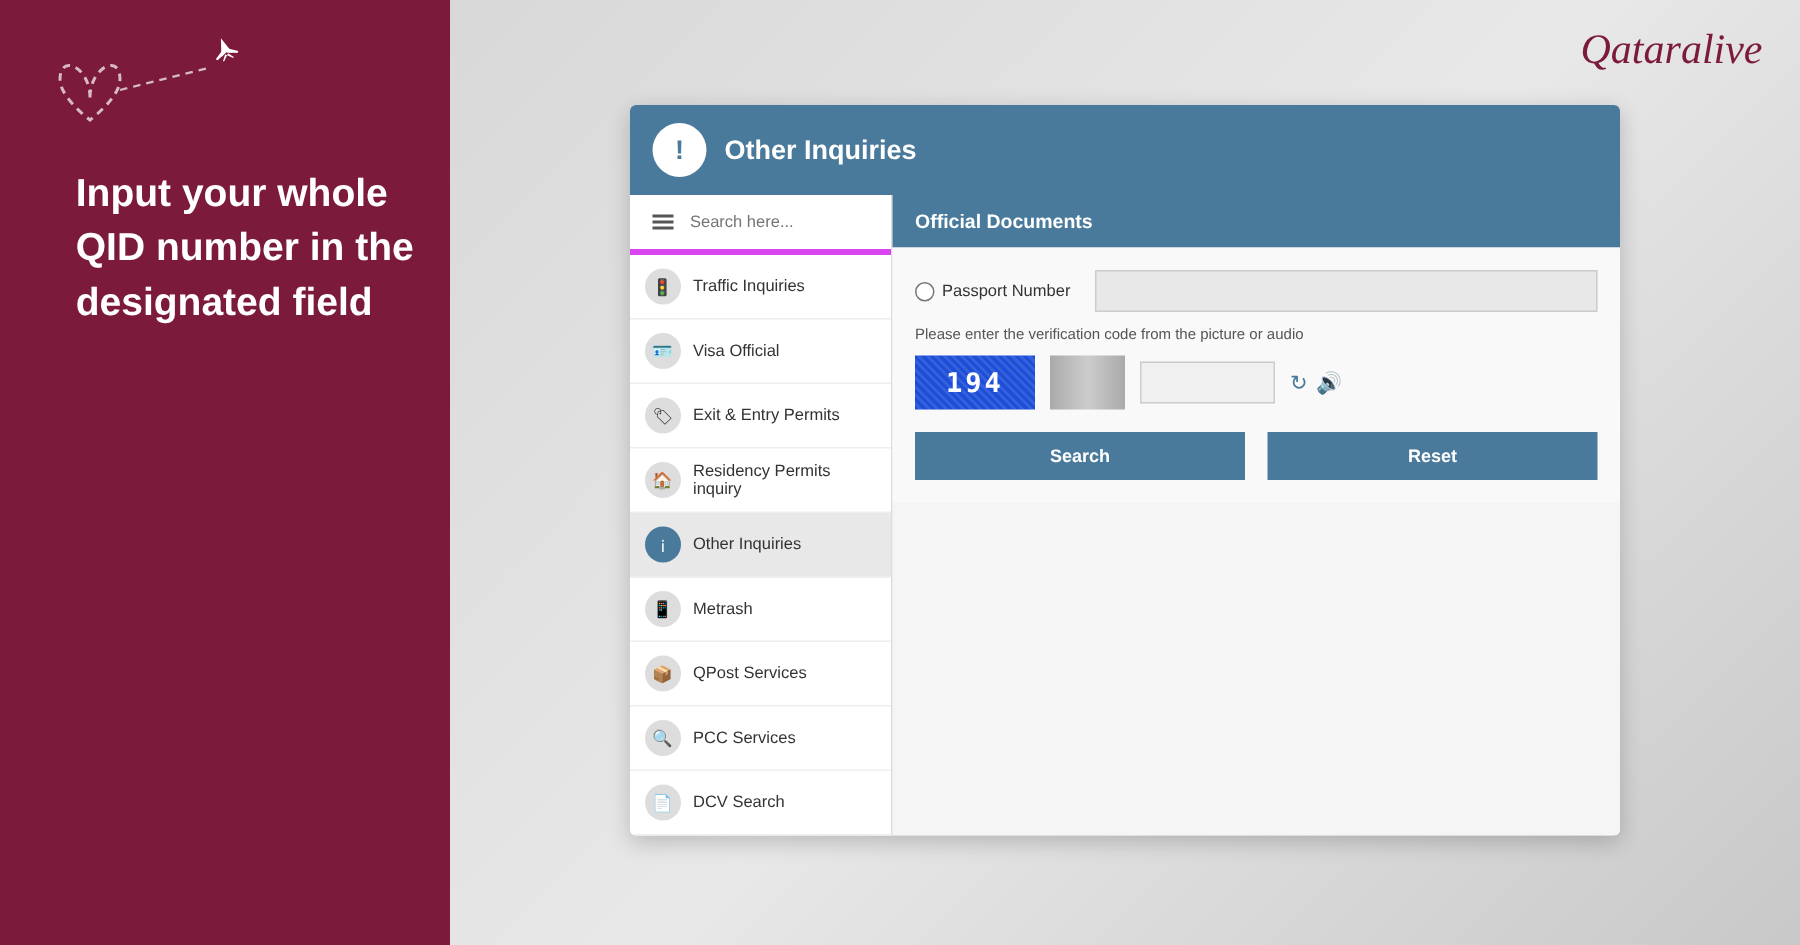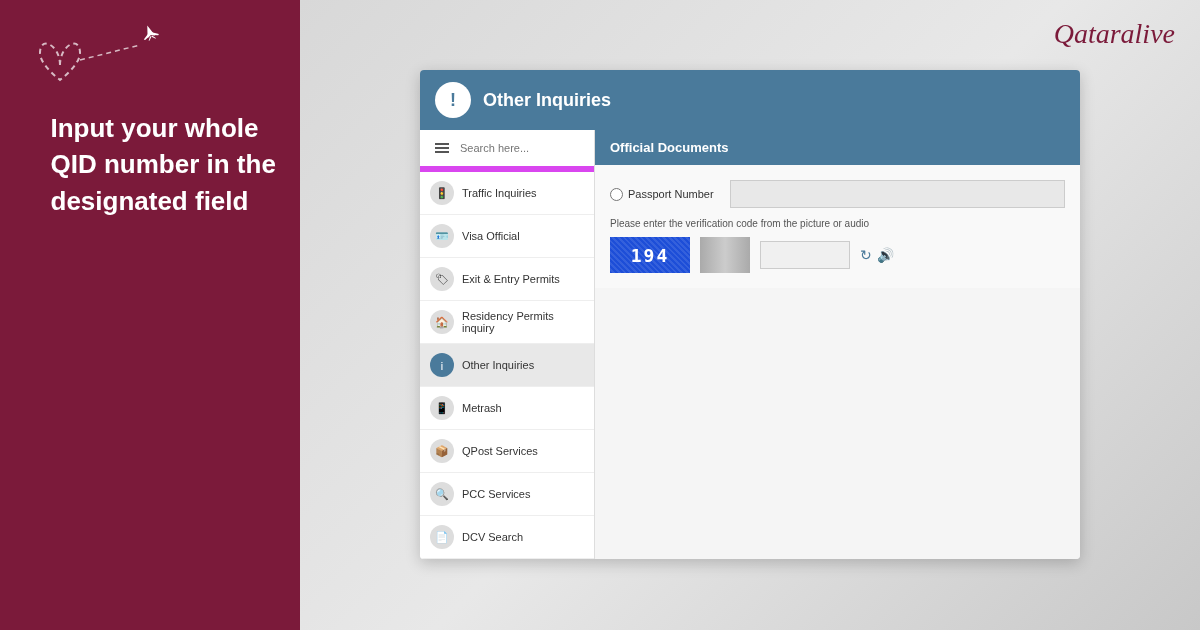--- a/index.html
+++ b/index.html
@@ -112,21 +112,21 @@
       width: 175px;
       background: white;
       border-right: 1px solid #ddd;
       flex-shrink: 0;
     }
 
     .nav-search {
       display: flex;
       align-items: center;
       padding: 8px 10px;
-      border-bottom: 6px solid #d946ef;
+      border-bottom: 4px solid #d946ef;
       gap: 6px;
     }
 
     .nav-search-input {
       border: none;
       outline: none;
       font-size: 11px;
       color: #999;
       width: 100%;
       background: transparent;
@@ -482,20 +482,24 @@
               </div>
               <div class="captcha-blur"></div>
               <input type="text" class="captcha-input" style="">
               <div class="captcha-buttons">
                 <button class="captcha-btn" title="Refresh">↻</button>
                 <button class="captcha-btn" title="Audio">🔊</button>
               </div>
             </div>
           </div>
 
+          <div class="action-buttons">
+            <button class="btn-search">Search</button>
+            <button class="btn-reset">Reset</button>
+          </div>
 
         </div>
       </div>
 
     </div>
   </div>
 
 </div>
 
 </body></html>

